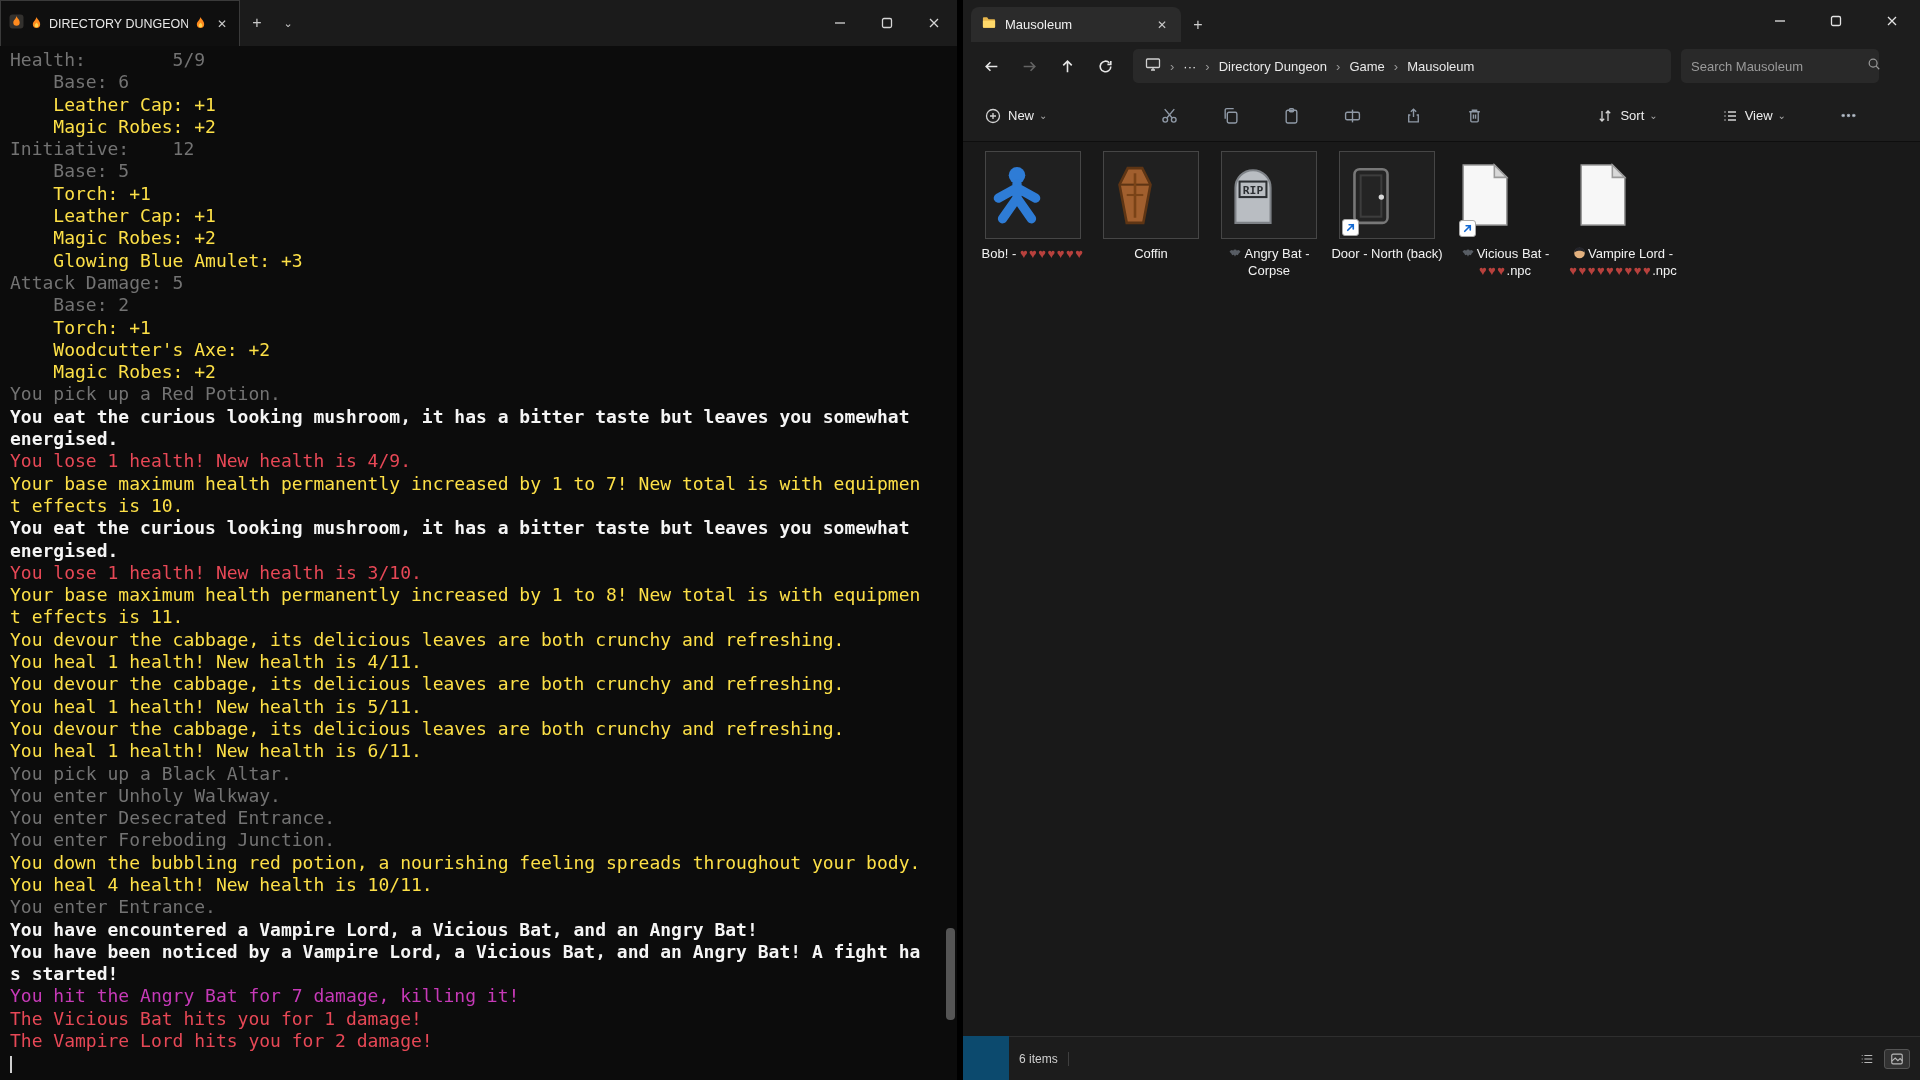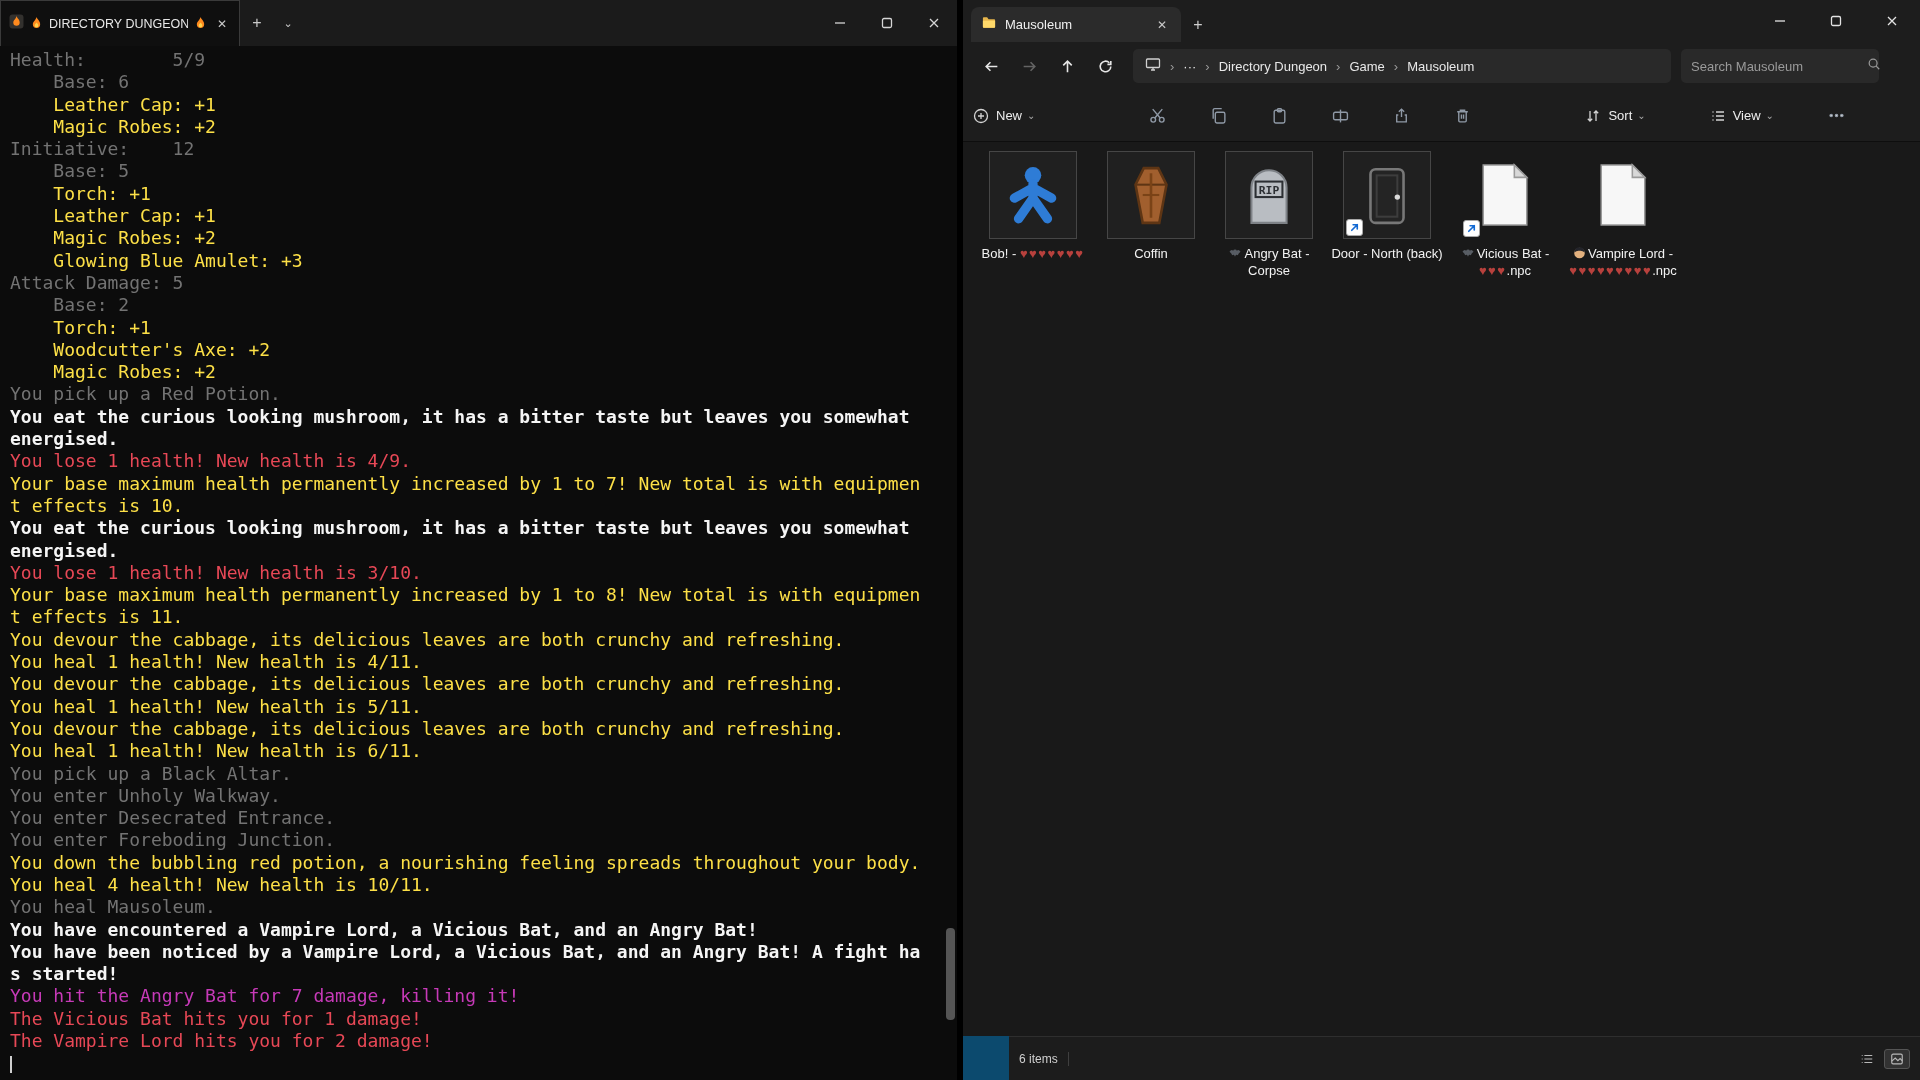--- a/index.html
+++ b/index.html
@@ -44,32 +44,32 @@
   .nav-btn { width:36px; height:36px; border-radius:5px; display:flex; align-items:center; justify-content:center; }
   .nav-btn svg { stroke:#e6e6e6; }
   .nav-btn.disabled svg { stroke:#646464; }
   .breadcrumb-bar { margin-left:8px; width:538px; height:34px; background:#292929; border-radius:5px; display:flex; align-items:center; padding:0 12px; gap:9px; }
   .crumb { color:#e8e8e8; font-size:13px; white-space:nowrap; }
   .crumb-sep { color:#9a9a9a; font-size:13px; }
   .search-bar { margin-left:8px; width:198px; height:34px; background:#292929; border-radius:5px; display:flex; align-items:center; padding:0 10px; }
   .search-bar input { flex:1; background:transparent; border:none; outline:none; color:#bdbdbd; font-size:13px; font-family:"Liberation Sans", sans-serif; }
   .search-bar input::placeholder { color:#9a9a9a; opacity:1; }
 
-  .exp-toolbar { height:52px; background:#1d1d1d; border-bottom:1px solid #0e0e0e; display:flex; align-items:center; padding:0 0;gap:44px; }
+  .exp-toolbar { height:52px; background:#1d1d1d; border-bottom:1px solid #0e0e0e; display:flex; align-items:center; padding:0 12px;gap:44px; }
   .tb-btn { height:36px; border-radius:5px; display:flex; align-items:center; gap:7px; padding:0 10px; color:#ededed; font-size:13px; white-space:nowrap; }
   .tb-icon-btn { width:40px; height:36px; border-radius:5px; display:flex; align-items:center; justify-content:center; }
   .tb-icon-btn svg { stroke:#8f99a6; }
   .tb-sep { width:1px; height:22px; background:#3a3a3a; margin:0 8px; }
   .tb-chev { color:#a8a8a8; font-size:10px; margin-left:-2px; }
   .tb-spacer { flex:1; }
   .tb-btn svg.mono { stroke:#d4d4d4; }
 
   .exp-content { flex:1; background:#191919; padding:5px 0 0 14px; display:flex; align-content:flex-start; flex-wrap:wrap; gap:0 6px; }
   .file-tile { width:112px; display:flex; flex-direction:column; align-items:center; padding-top:4px; }
-  .icon-box { width:88px; height:88px; display:flex; align-items:center; justify-content:center; position:relative; }
+  .icon-box { width:96px; height:88px; display:flex; align-items:center; justify-content:flex-start; position:relative; }
   .icon-box.bordered { background:#202020; border:1px solid #464646; }
   .shortcut-badge { position:absolute; left:2px; bottom:2px; width:17px; height:17px; background:#fff; border:1px solid #a8a8a8; border-radius:3px; display:flex; align-items:center; justify-content:center; }
   .file-label { margin-top:6px; max-width:112px; text-align:center; font-size:13px; line-height:17px; color:#f2f2f2; overflow-wrap:anywhere; }
   .file-label .hearts { color:#b8413d; letter-spacing:1.5px; }
   .label-emoji { display:inline-block; vertical-align:-1px; margin-right:2px; }
 
   .exp-statusbar { height:44px; background:#1c1c1c; border-top:1px solid #2e2e2e; display:flex; align-items:center; padding:0 10px;margin-left:46px; }
   .status-text { color:#d0d0d0; font-size:12px; }
   .status-sep { width:1px; height:14px; background:#3f3f3f; margin-left:10px; }
   .status-spacer { flex:1; }
@@ -156,21 +156,21 @@
       <div class="term-line c-g">You devour the cabbage, its delicious leaves are both crunchy and refreshing.</div>
       <div class="term-line c-g">You heal 1 health! New health is 5/11.</div>
       <div class="term-line c-g">You devour the cabbage, its delicious leaves are both crunchy and refreshing.</div>
       <div class="term-line c-g">You heal 1 health! New health is 6/11.</div>
       <div class="term-line c-w">You pick up a Black Altar.</div>
       <div class="term-line c-w">You enter Unholy Walkway.</div>
       <div class="term-line c-w">You enter Desecrated Entrance.</div>
       <div class="term-line c-w">You enter Foreboding Junction.</div>
       <div class="term-line c-g">You down the bubbling red potion, a nourishing feeling spreads throughout your body.</div>
       <div class="term-line c-g">You heal 4 health! New health is 10/11.</div>
-      <div class="term-line c-w">You heal Mausoleum.</div>
+      <div class="term-line c-w">You enter Entrance.</div>
       <div class="term-line c-w bold">You have encountered a Vampire Lord, a Vicious Bat, and an Angry Bat!</div>
       <div class="term-line c-w bold">You have been noticed by a Vampire Lord, a Vicious Bat, and an Angry Bat! A fight ha</div>
       <div class="term-line c-w bold">s started!</div>
       <div class="term-line c-m">You hit the Angry Bat for 7 damage, killing it!</div>
       <div class="term-line c-r">The Vicious Bat hits you for 1 damage!</div>
       <div class="term-line c-r">The Vampire Lord hits you for 2 damage!</div>
       <div class="term-line c-w"><span class="term-cursor"></span></div>
     </div>
   <div class="term-scrollbar">
     <div class="term-scroll-thumb"></div>

